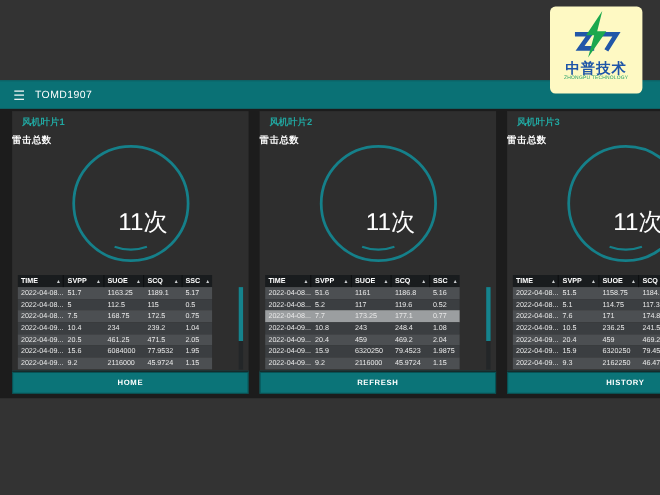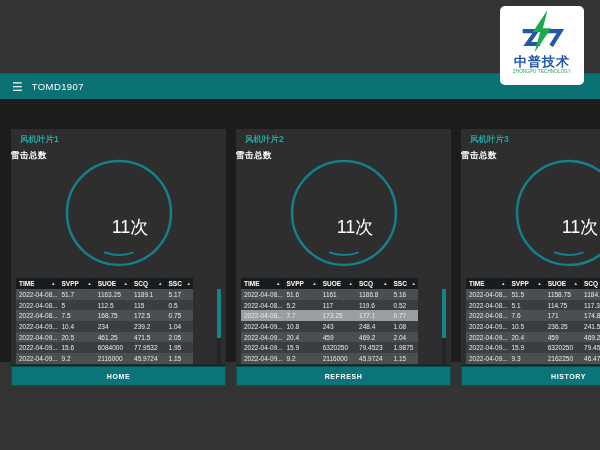--- a/index.html
+++ b/index.html
@@ -1,43 +1,43 @@
 <!DOCTYPE html>
 <html><head>
 <meta charset="utf-8">
 <style>
   * { margin:0; padding:0; box-sizing:border-box; }
   html,body { width:600px; height:450px; overflow:hidden; }
   body { background:#333333; font-family:"Liberation Sans", sans-serif; position:relative; }
 
   
   .logo-card { position:absolute; top:6px; right:16px; width:84px; height:79px;
-    background:#ffffff; border-radius:5px; z-index:9; text-align:center; padding-top:3px; }
+    background:#fef9c3; border-radius:5px; z-index:9; text-align:center; padding-top:3px; }
   .logo-card svg { display:block; margin:0 auto; }
   .logo-name { font-size:13px; font-weight:bold; color:#1e55a8; letter-spacing:1px; line-height:13px; }
   .logo-sub { font-size:5px; color:#1d9e66; letter-spacing:0.2px; transform:scale(0.9); }
 
   
   .app-header { position:absolute; top:73px; left:0; width:600px; height:26px;
     background:#0a7175; display:flex; align-items:center; padding-left:12px;
     border-top:1px solid #0a6468; }
   .menu-icon { color:#e9f2f2; font-size:12px; cursor:pointer; }
   .app-title { color:#ffffff; font-size:9.5px; font-weight:normal; letter-spacing:0.4px; margin-left:9px; }
 
   
   .backdrop { position:absolute; top:99px; left:0; width:600px; height:263px; background:#1c1c1c; }
   .panels { position:absolute; top:101px; left:11px; display:flex; gap:10px; }
-  .panel { width:215px; height:257px; background:#2e2e2e; position:relative;margin-top:28px; }
+  .panel { width:215px; height:257px; background:#2e2e2e; position:relative; }
   .panel-title { position:absolute; top:5px; left:9px; font-size:8.5px; font-weight:bold; color:#21a6a0; }
 
   .gauge-label { position:absolute; top:21px; left:0; width:100%; text-align:left;
     color:#ffffff; font-size:8.5px; font-weight:bold; letter-spacing:0.5px; }
   .gauge-svg { position:absolute; top:29px; left:50%; margin-left:-55px; }
   .gauge-value { position:absolute; top:86px; left:0; width:100%; text-align:center;
-    color:#ffffff; font-size:18px; font-weight:400;padding-left:23px; }
+    color:#ffffff; font-size:22px; font-weight:400;padding-left:23px; }
 
   
   .dtable { position:absolute; top:149px; left:5px; width:177px; height:86px; overflow:hidden; }
   .trow { display:flex; height:10.7px; align-items:center; }
   .trow.thead { height:11px; background:#191c1e; }
   .trow.odd  { background:#4c4f52; }
   .trow.even { background:#3b3e41; }
   .trow.selected { background:#9b9ea0; }
   .tcell { font-size:6.5px; color:#e8e8e8; padding-left:3px; white-space:nowrap; overflow:hidden; height:100%; display:flex; align-items:center; }
   .thead .tcell { color:#ffffff; font-weight:bold; border-right:1px solid #0e1012;

